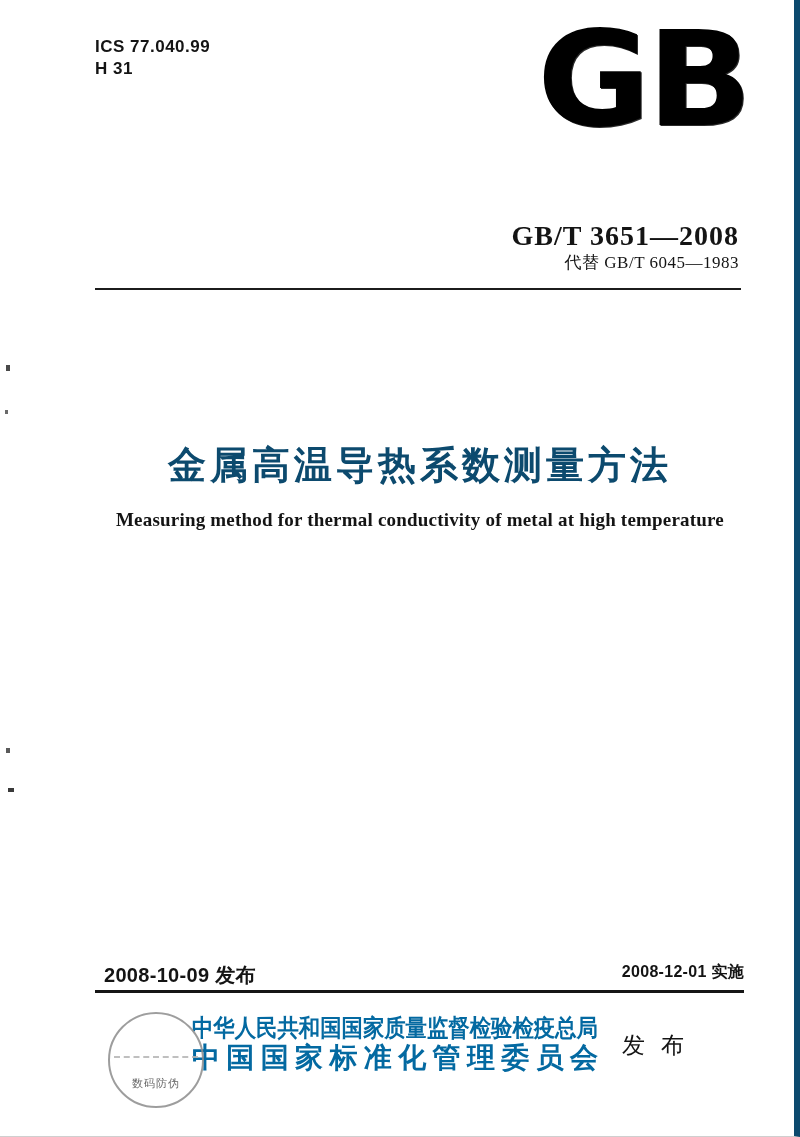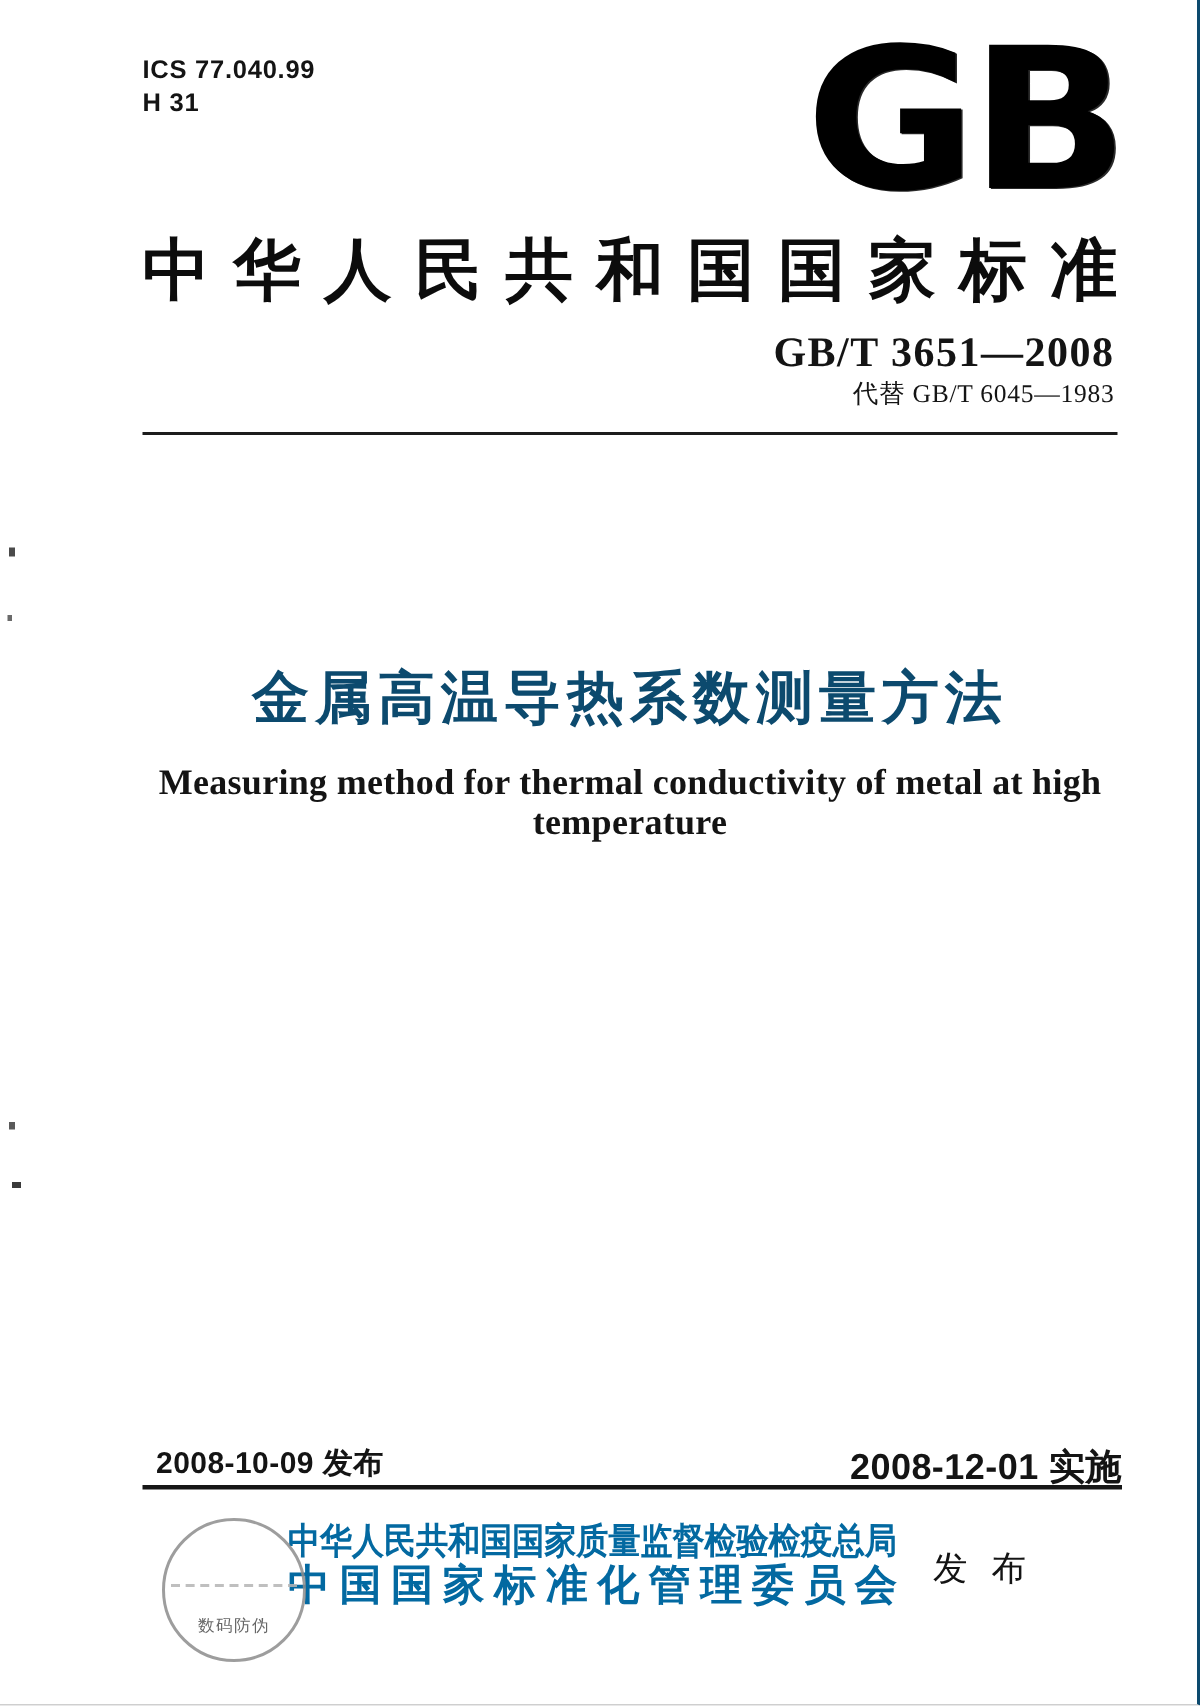--- a/index.html
+++ b/index.html
@@ -6,21 +6,21 @@
   html, body { background: #e8e8e8; }
   .page {
     position: relative;
     width: 800px;
     height: 1137px;
     background: #ffffff;
     margin: 0 auto;
     overflow: hidden;
     color: #141414;
     font-family: "Liberation Serif", serif;
-    border-right: 2px solid #0c4a6e;
+    border-right: 6px solid #0c4a6e;
     border-bottom: 1px solid #cfcfcf;
   }
 
   
   .ics-block {
     position: absolute;
     left: 95px;
     top: 36px;
     font-family: "Liberation Sans", sans-serif;
     font-weight: bold;
@@ -97,41 +97,41 @@
     letter-spacing: 4px;
     color: #0c4a6e;
   }
 
   .title-en {
     position: absolute;
     left: 95px;
     top: 509px;
     width: 650px;
     text-align: center;
-    font-size: 24px;
+    font-size: 19px;
     font-weight: bold;
     letter-spacing: 0.2px;
   }
 
   .date-issued {
     position: absolute;
     left: 104px;
     top: 962px;
     font-family: "Liberation Sans", sans-serif;
     font-weight: bold;
     font-size: 20px;
     letter-spacing: 0.3px;
   }
   .date-effective {
     position: absolute;
     right: 50px;
     top: 962px;
     font-family: "Liberation Sans", sans-serif;
     font-weight: bold;
-    font-size: 24px;
+    font-size: 16px;
     letter-spacing: 0.3px;
   }
 
   .rule-bottom {
     position: absolute;
     left: 95px;
     right: 50px;
     top: 990px;
     height: 3px;
     background: #161616;
@@ -212,21 +212,20 @@
 
 <div class="page">
 
   <div class="ics-block">
     <div>ICS 77.040.99</div>
     <div>H 31</div>
   </div>
 
   <div class="gb-logo">GB</div>
 
-  <div class="std-heading">中华人民共和国国家标准</div>
 
   <div class="std-number">GB/T 3651—2008</div>
   <div class="std-replaces">代替 GB/T 6045—1983</div>
 
   <div class="rule-top"></div>
 
   <div class="title-cn">金属高温导热系数测量方法</div>
   <div class="title-en">Measuring method for thermal conductivity of metal at high temperature</div>
 
   <div class="date-issued">2008-10-09 发布</div>

